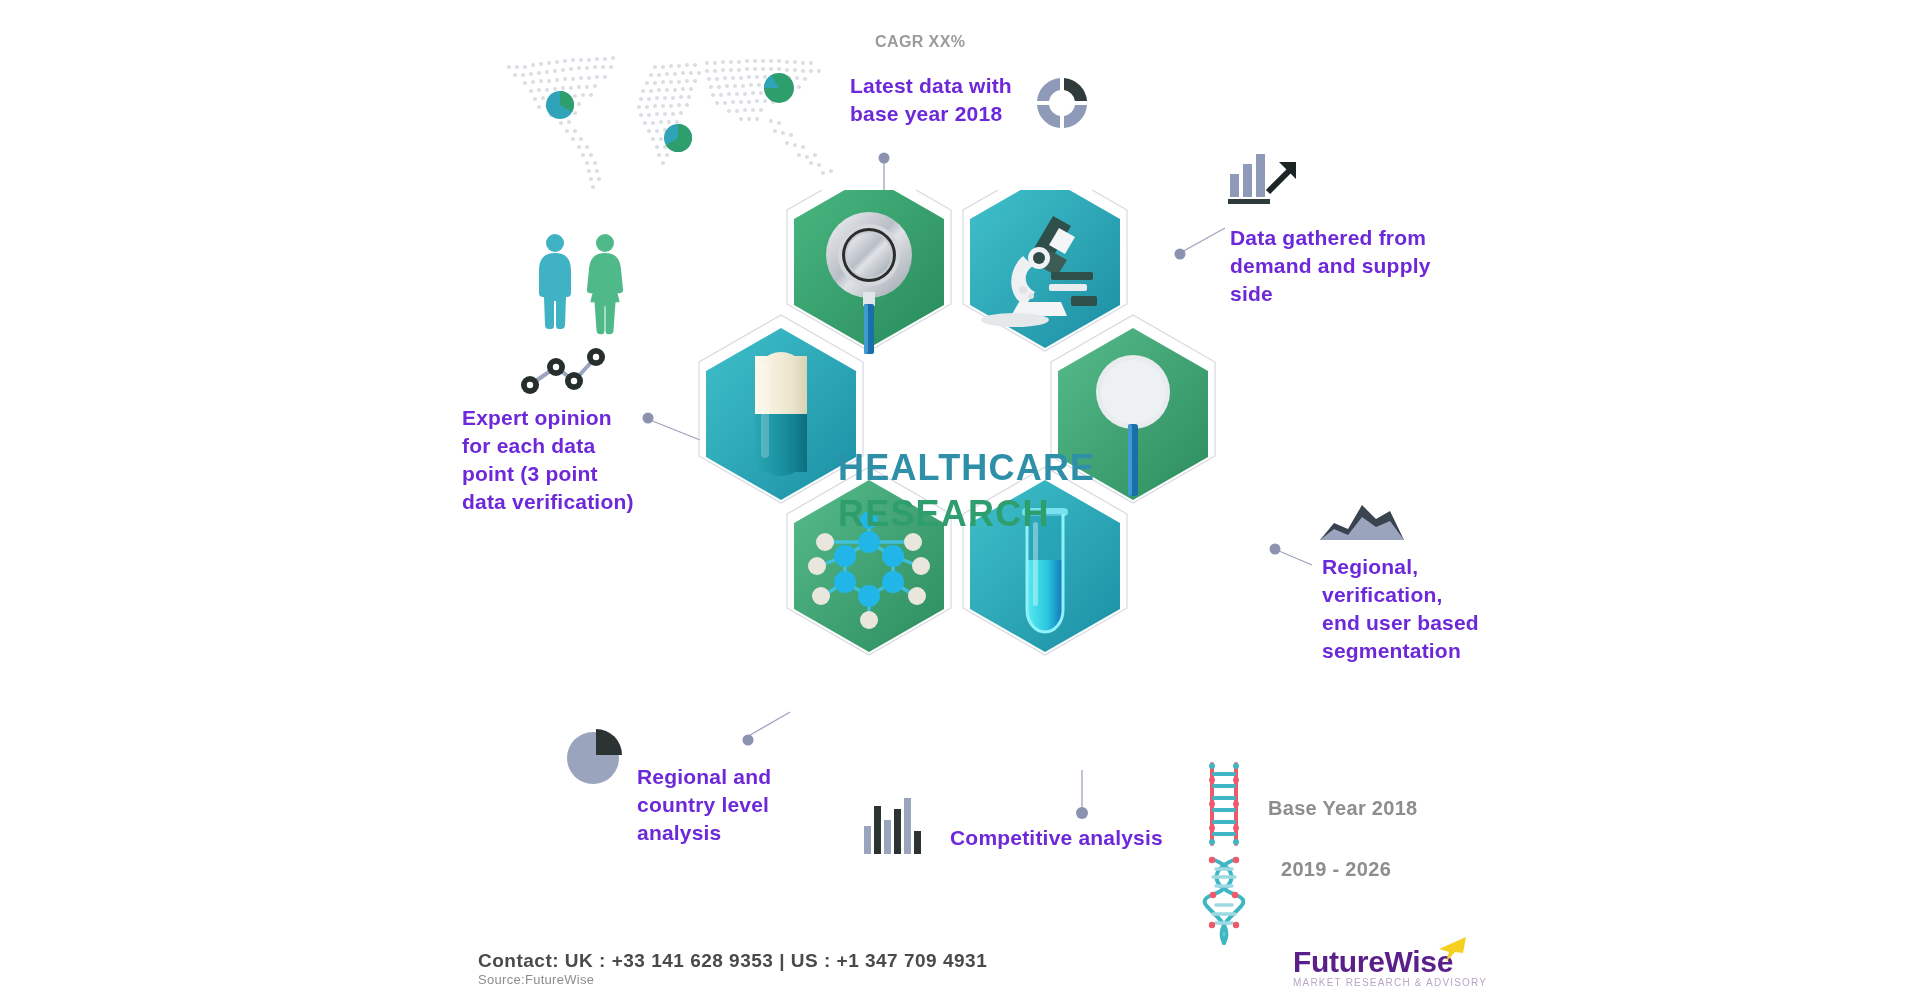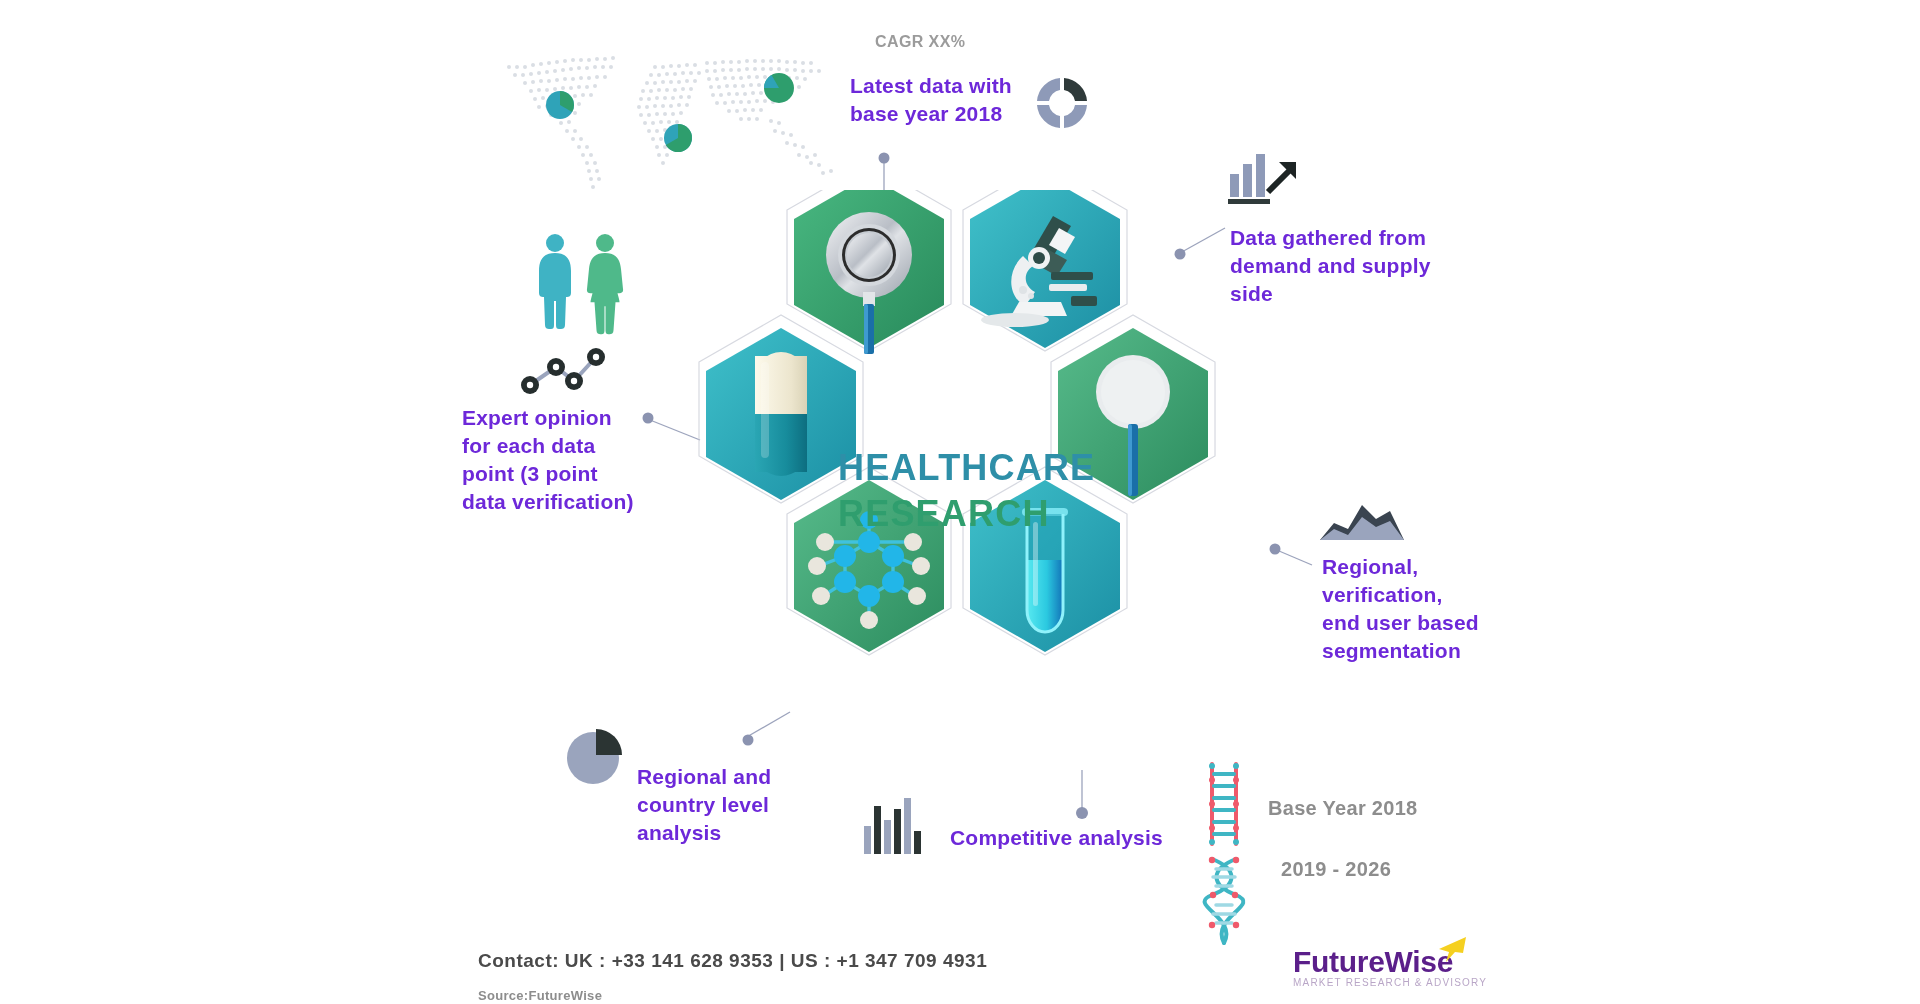--- a/index.html
+++ b/index.html
@@ -37,22 +37,21 @@
     font-size:19px;
     font-weight:bold;
     color:#4a4a4a;
     letter-spacing:.5px;
     white-space:nowrap;
   }
   .footer-source{
     font-size:13px;
     color:#8d8d8d;
     letter-spacing:.3px;
-    margin-top:16px;
-    font-weight:bold;
+    margin-top:0;
   }
   .logo-text{
     font-size:30px;
     font-weight:bold;
     color:#5b1f8a;
     letter-spacing:-.3px;
     font-family:"Liberation Sans", sans-serif;
   }
   .logo-sub{
     font-size:10px;

